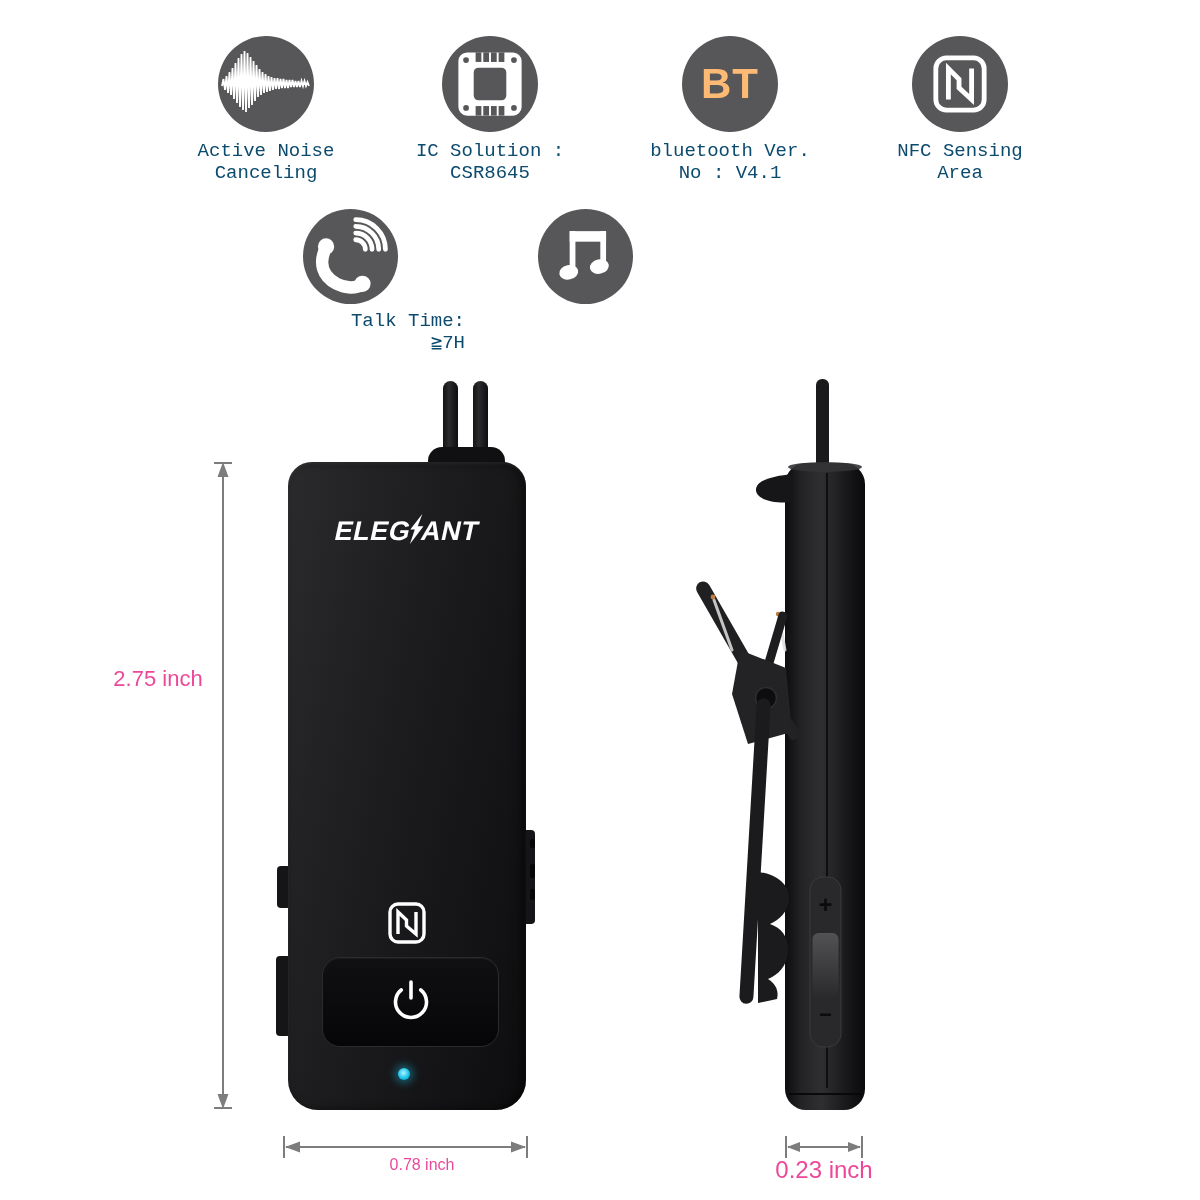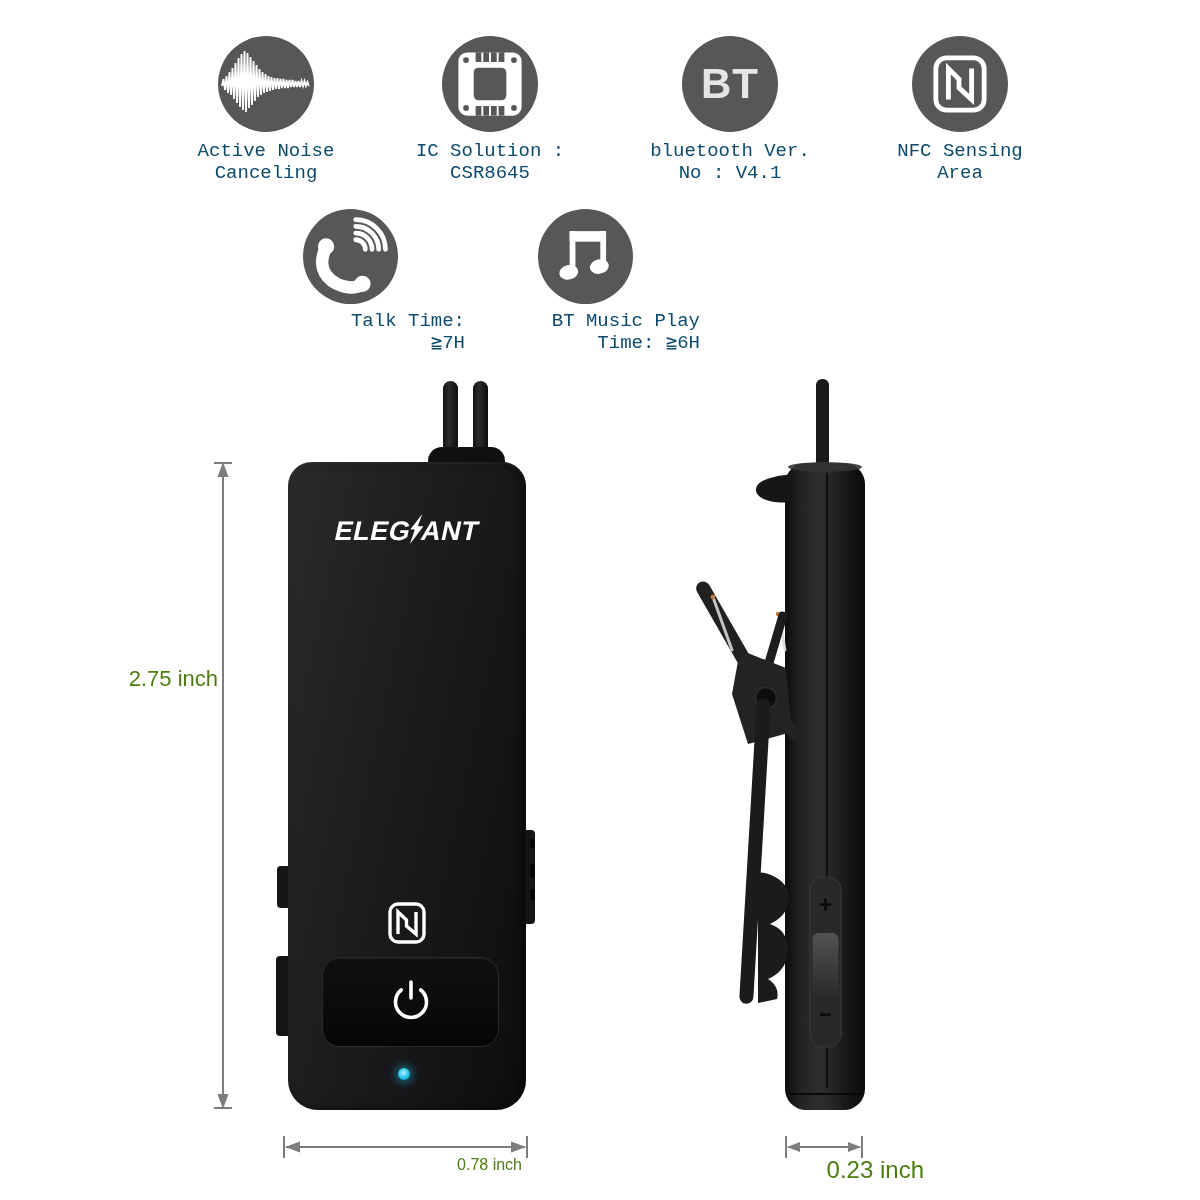--- a/index.html
+++ b/index.html
@@ -9,21 +9,21 @@
   }
   
   .feature { position:absolute; width:230px; transform:translateX(-50%); text-align:center; }
   .circle {
     width:96px; height:96px; border-radius:50%; background:#575759;
     margin:0 auto; display:flex; align-items:center; justify-content:center;
   }
   .row2 .circle { width:95px; height:95px; }
   .feature-label { margin-top:8px; font-size:19px; line-height:22px; color:#0c4a6e;font-family:Liberation Mono, monospace; }
   .row2 .feature-label { margin-top:6px;text-align:right; }
-  .bt-text { color:#e5e5e5; font-size:42px; font-weight:bold; letter-spacing:1px; }
+  .bt-text { color:#fdba74; font-size:42px; font-weight:bold; letter-spacing:1px; }
   
   .cable {
     position:absolute; width:15px; height:88px; z-index:1;
     background:linear-gradient(90deg,#141416,#2b2b2d 40%,#0e0e10);
     border-radius:8px 8px 0 0;
   }
   .front-bump {
     position:absolute; left:428px; top:447px; width:77px; height:30px; z-index:2;
     background:#101013; border-radius:14px 14px 0 0;
   }
@@ -49,21 +49,21 @@
     box-shadow: inset 0 1px 0 rgba(255,255,255,.05);
     display:flex; align-items:center; justify-content:center;
   }
   .led {
     position:absolute; left:110px; top:606px; width:12px; height:12px; border-radius:50%;
     background:radial-gradient(circle at 45% 40%, #aef2ff 0%, #1cc3ea 55%, #0f8fb5 100%);
     box-shadow:0 0 8px 3px rgba(28,195,234,.45);
   }
   
   .dim-svg { position:absolute; }
-  .dim-text { position:absolute; color:#4d7c0f; text-align:right; }
+  .dim-text { position:absolute; color:#ec4899; text-align:center; }
   .dim-height { left:98px; top:666px; width:120px; font-size:22px; }
   .dim-width  { left:322px; top:1156px; width:200px; font-size:16px; }
   .dim-depth  { left:724px; top:1156px; width:200px; font-size:24px; }
   .side-svg { position:absolute; left:680px; top:370px; }
   svg text { font-family:"Liberation Sans", sans-serif; }
 </style>
 </head>
 <body>
 
 <div class="canvas">
@@ -149,24 +149,20 @@
   <div class="feature row2" style="left:585px; top:209px;">
     <div class="circle">
       <svg width="90" height="90" viewBox="-47 -47 94 94">
         <rect x="-16" y="-27" width="38" height="11" fill="#ffffff"></rect>
         <rect x="-16" y="-27" width="6" height="42" fill="#ffffff"></rect>
         <rect x="16" y="-27" width="6" height="36" fill="#ffffff"></rect>
         <ellipse cx="-17" cy="16" rx="10" ry="7.5" fill="#ffffff" transform="rotate(-12 -17 16)"></ellipse>
         <ellipse cx="15" cy="10" rx="10" ry="7.5" fill="#ffffff" transform="rotate(-12 15 10)"></ellipse>
       </svg>
     </div>
-    <div class="feature-label">
-      <div>BT Music Play</div>
-      <div>Time: ≧6H</div>
-    </div>
   </div>
 
 
   <div class="cable" style="left:443px; top:381px;"></div>
   <div class="cable" style="left:473px; top:381px;"></div>
   <div class="front-bump"></div>
 
   <div class="side-tab" style="left:277px; top:866px; width:14px; height:42px;"></div>
   <div class="side-tab" style="left:276px; top:956px; width:15px; height:80px;"></div>
   <div class="side-tab" style="left:520px; top:830px; width:15px; height:94px;">

